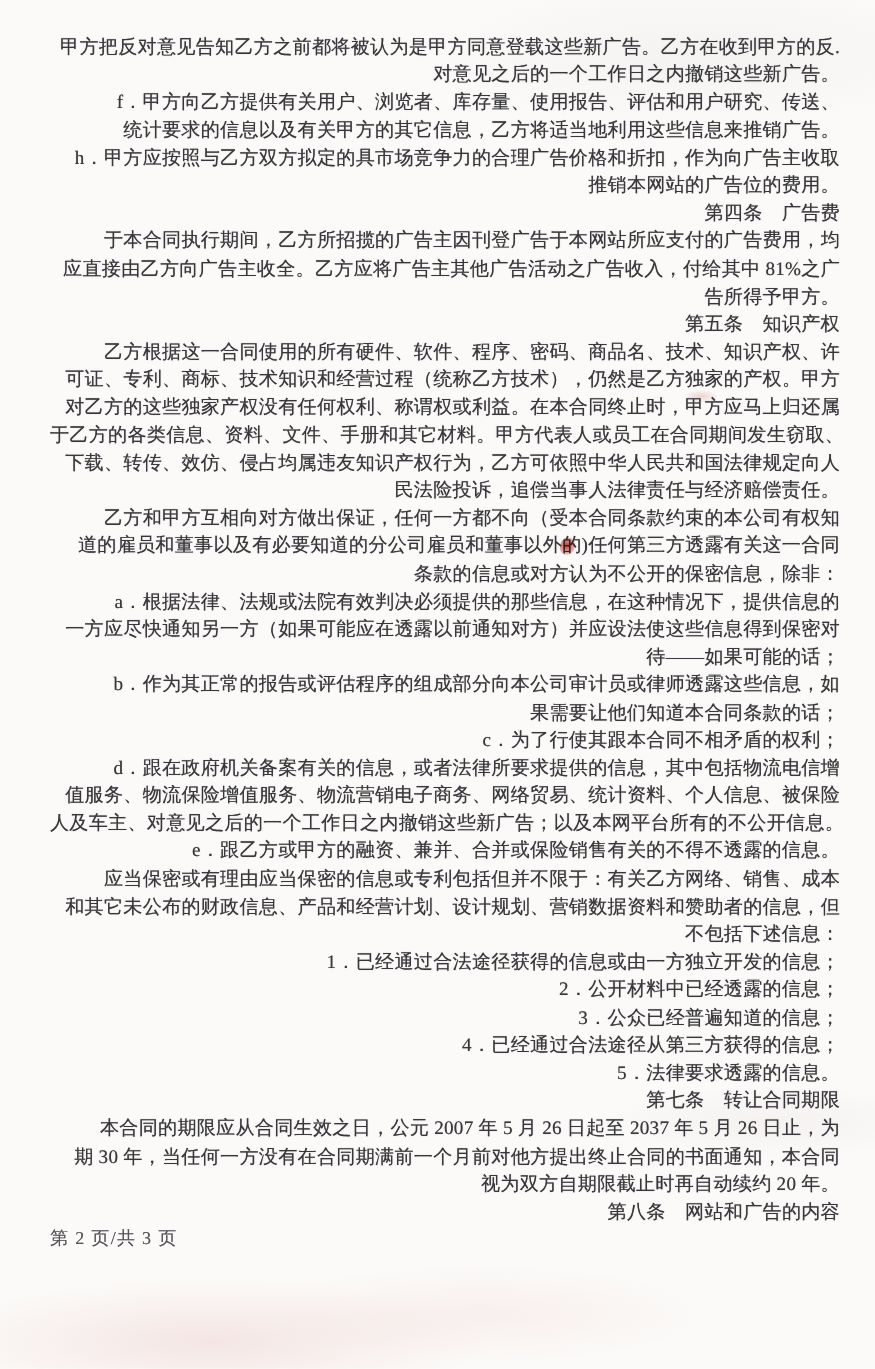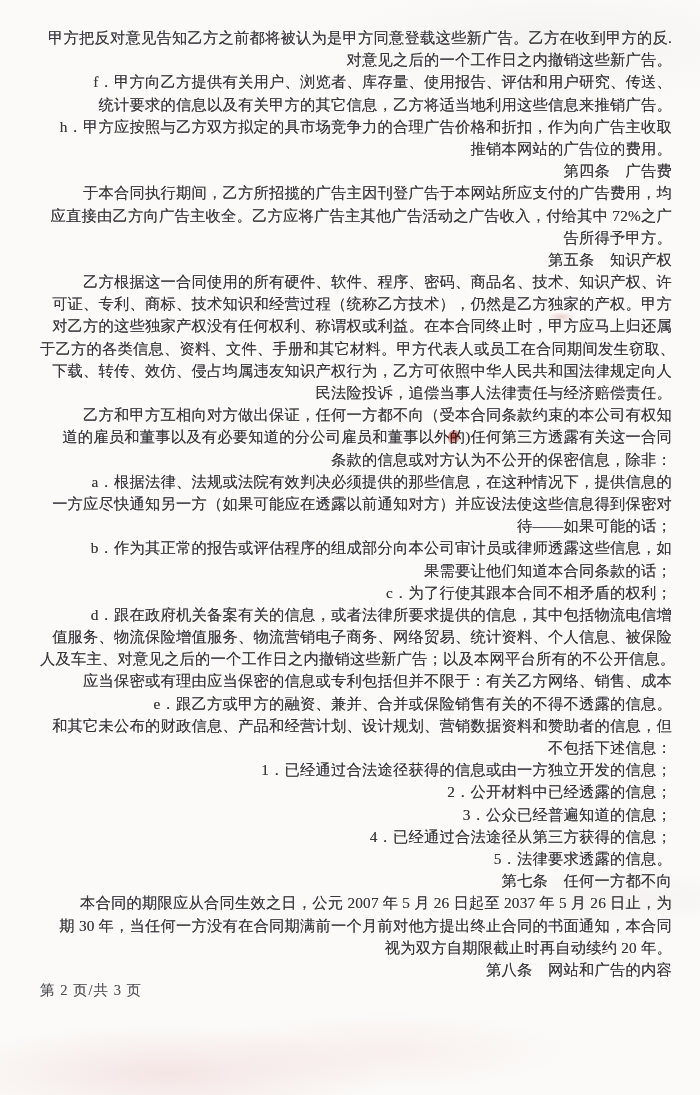--- a/index.html
+++ b/index.html
@@ -73,51 +73,51 @@
 <div class="page">
   <div id="contract-body">
       <div class="cline">甲方把反对意见告知乙方之前都将被认为是甲方同意登载这些新广告。乙方在收到甲方的反.</div>
       <div class="cline">对意见之后的一个工作日之内撤销这些新广告。</div>
       <div class="cline">　　f．甲方向乙方提供有关用户、浏览者、库存量、使用报告、评估和用户研究、传送、</div>
       <div class="cline">统计要求的信息以及有关甲方的其它信息，乙方将适当地利用这些信息来推销广告。</div>
       <div class="cline">h．甲方应按照与乙方双方拟定的具市场竞争力的合理广告价格和折扣，作为向广告主收取</div>
       <div class="cline">推销本网站的广告位的费用。</div>
       <div class="cline">第四条　广告费</div>
       <div class="cline">　　于本合同执行期间，乙方所招揽的广告主因刊登广告于本网站所应支付的广告费用，均</div>
-      <div class="cline">应直接由乙方向广告主收全。乙方应将广告主其他广告活动之广告收入，付给其中 72%之广</div>
+      <div class="cline">应直接由乙方向广告主收全。乙方应将广告主其他广告活动之广告收入，付给其中 81%之广</div>
       <div class="cline">告所得予甲方。</div>
       <div class="cline">第五条　知识产权</div>
       <div class="cline">　　乙方根据这一合同使用的所有硬件、软件、程序、密码、商品名、技术、知识产权、许</div>
       <div class="cline">可证、专利、商标、技术知识和经营过程（统称乙方技术），仍然是乙方独家的产权。甲方</div>
       <div class="cline">对乙方的这些独家产权没有任何权利、称谓权或利益。在本合同终止时，甲方应马上归还属</div>
       <div class="cline">于乙方的各类信息、资料、文件、手册和其它材料。甲方代表人或员工在合同期间发生窃取、</div>
       <div class="cline">下载、转传、效仿、侵占均属违友知识产权行为，乙方可依照中华人民共和国法律规定向人</div>
       <div class="cline">民法险投诉，追偿当事人法律责任与经济赔偿责任。</div>
       <div class="cline">　　乙方和甲方互相向对方做出保证，任何一方都不向（受本合同条款约束的本公司有权知</div>
       <div class="cline">道的雇员和董事以及有必要知道的分公司雇员和董事以外的)任何第三方透露有关这一合同</div>
       <div class="cline">条款的信息或对方认为不公开的保密信息，除非：</div>
       <div class="cline">　　a．根据法律、法规或法院有效判决必须提供的那些信息，在这种情况下，提供信息的</div>
       <div class="cline">一方应尽快通知另一方（如果可能应在透露以前通知对方）并应设法使这些信息得到保密对</div>
       <div class="cline">待——如果可能的话；</div>
       <div class="cline">　　b．作为其正常的报告或评估程序的组成部分向本公司审计员或律师透露这些信息，如</div>
       <div class="cline">果需要让他们知道本合同条款的话；</div>
       <div class="cline">　　c．为了行使其跟本合同不相矛盾的权利；</div>
       <div class="cline">　　d．跟在政府机关备案有关的信息，或者法律所要求提供的信息，其中包括物流电信增</div>
       <div class="cline">值服务、物流保险增值服务、物流营销电子商务、网络贸易、统计资料、个人信息、被保险</div>
       <div class="cline">人及车主、对意见之后的一个工作日之内撤销这些新广告；以及本网平台所有的不公开信息。</div>
+      <div class="cline">　　e．跟乙方或甲方的融资、兼并、合并或保险销售有关的不得不透露的信息。</div>
       <div class="cline">　　应当保密或有理由应当保密的信息或专利包括但并不限于：有关乙方网络、销售、成本</div>
-      <div class="cline">　　e．跟乙方或甲方的融资、兼并、合并或保险销售有关的不得不透露的信息。</div>
       <div class="cline">和其它未公布的财政信息、产品和经营计划、设计规划、营销数据资料和赞助者的信息，但</div>
       <div class="cline">不包括下述信息：</div>
       <div class="cline">　　1．已经通过合法途径获得的信息或由一方独立开发的信息；</div>
       <div class="cline">　　2．公开材料中已经透露的信息；</div>
       <div class="cline">　　3．公众已经普遍知道的信息；</div>
       <div class="cline">　　4．已经通过合法途径从第三方获得的信息；</div>
       <div class="cline">　　5．法律要求透露的信息。</div>
-      <div class="cline">第七条　任何一方都不向</div>
+      <div class="cline">第七条　转让合同期限</div>
       <div class="cline">　　本合同的期限应从合同生效之日，公元 2007 年 5 月 26 日起至 2037 年 5 月 26 日止，为</div>
       <div class="cline">期 30 年，当任何一方没有在合同期满前一个月前对他方提出终止合同的书面通知，本合同</div>
       <div class="cline">视为双方自期限截止时再自动续约 20 年。</div>
       <div class="cline">第八条　网站和广告的内容</div>
     </div>
 
   <div class="footer">第 2 页/共 3 页</div>
 </div>
 
 <div class="red-mark"></div>

